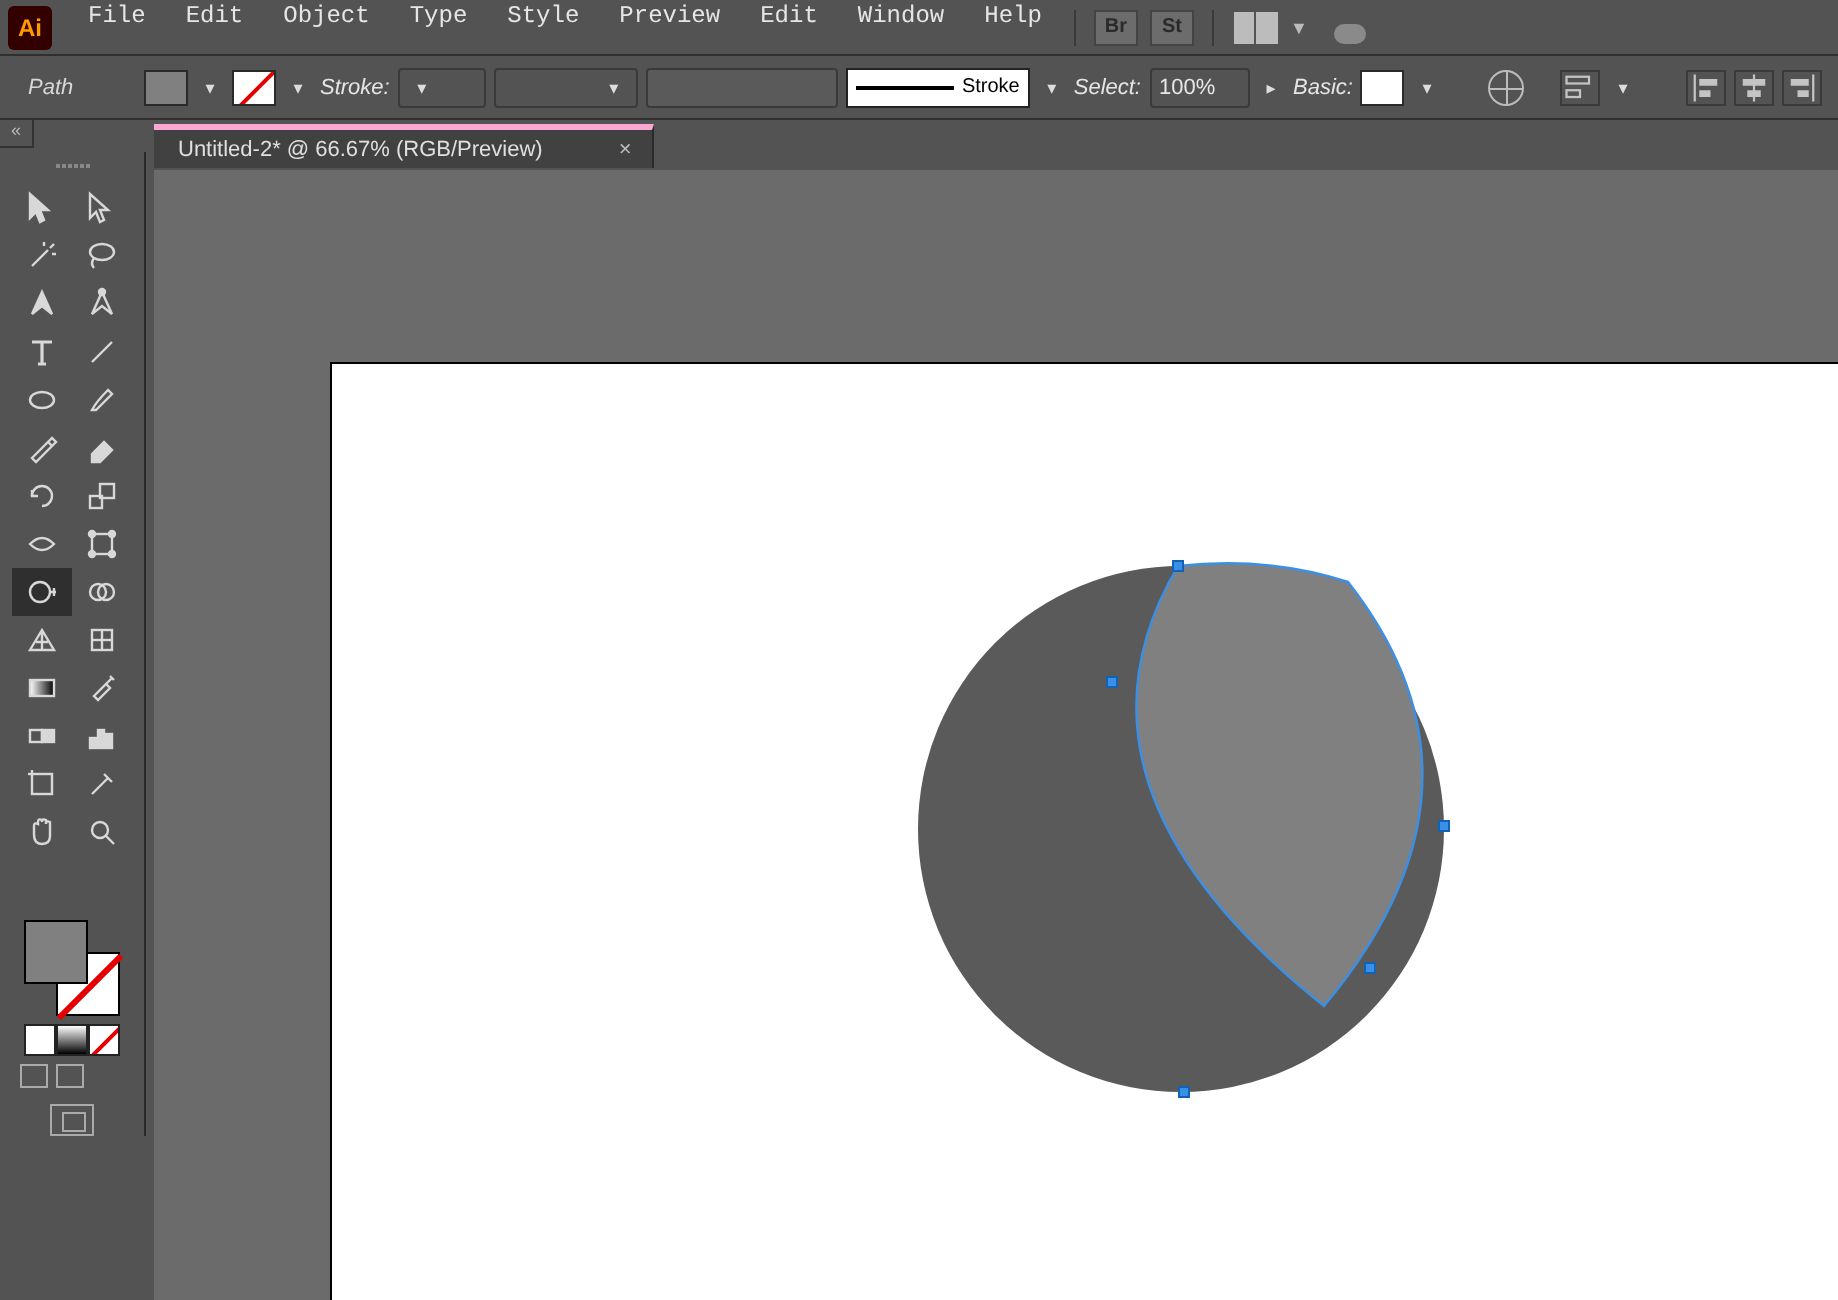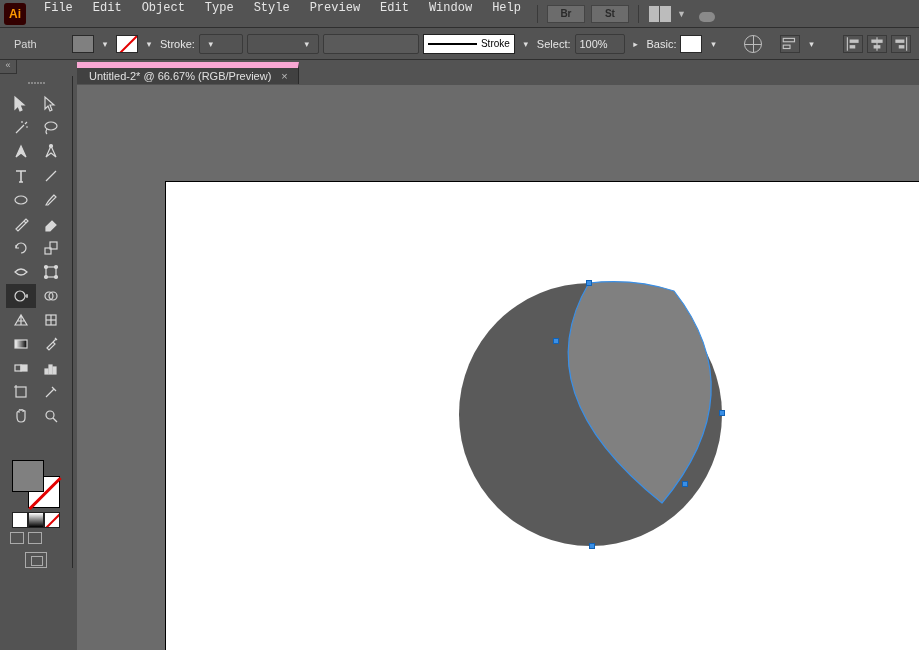--- a/index.html
+++ b/index.html
@@ -33,21 +33,21 @@
   .menu-item {
     padding: 0 10px;
     height: 40px; line-height: 28px;
     color: #e6e6e6;
     font-size: 12px;
     cursor: default;
     font-family: Liberation Mono, monospace;
   }
   .menu-sep { width: 1px; height: 18px; background: #3a3a3a; margin: 0 6px; }
   .menu-iconbox {
-    width: 38px; height: 18px;
+    width: 22px; height: 18px;
     background: #6c6c6c;
     color: #2a2a2a;
     font-size: 10px; font-weight: bold;
     display: flex; align-items: center; justify-content: center;
     margin: 0 3px;
     border: 1px solid #444;
   }
   .menu-arrange {
     width: 22px; height: 16px; margin: 0 4px;
     display: flex; gap: 1px;
@@ -65,22 +65,22 @@
 
   
   .controlbar {
     height: 32px;
     background: #535353;
     border-bottom: 1px solid #2f2f2f;
     display: flex; align-items: center;
     padding: 0 8px;
     gap: 4px;
   }
-  .control-label { font-size: 11px; color: #e6e6e6; }
-  .sel-type { width: 60px; color: #d8d8d8; font-size: 11px; padding-left: 6px; }
+  .control-label { font-size: 11px; color: #e6e6e6; font-style: italic; }
+  .sel-type { width: 60px; color: #d8d8d8; font-size: 11px; padding-left: 6px; font-style: italic; }
   .swatch {
     width: 22px; height: 18px;
     border: 1px solid #2a2a2a;
     background: #808080;
   }
   .swatch.nostroke {
     background: #fff; position: relative; overflow: hidden;
   }
   .swatch.nostroke::after {
     content: ""; position: absolute; width: 30px; height: 2px;
@@ -128,22 +128,23 @@
     height: 24px;
     display: flex; align-items: flex-end;
   }
   .doctab {
     height: 22px;
     background: #414141;
     color: #e0e0e0;
     padding: 0 10px 0 12px;
     display: flex; align-items: center;
     font-size: 11px;
-    border-top: 6px solid #f9a8d4;
+    border-top: 3px solid #f9a8d4;
     border-right: 1px solid #2a2a2a;
+    gap: 28px;
   }
   .doctab .close { margin-left: 10px; font-size: 11px; color: #bbb; cursor: pointer; }
 
   
   .panel-collapse {
     position: absolute;
     left: 0; top: 60px;
     width: 17px; height: 14px;
     background: #535353;
     text-align: center; font-size: 9px; color: #bbb;

